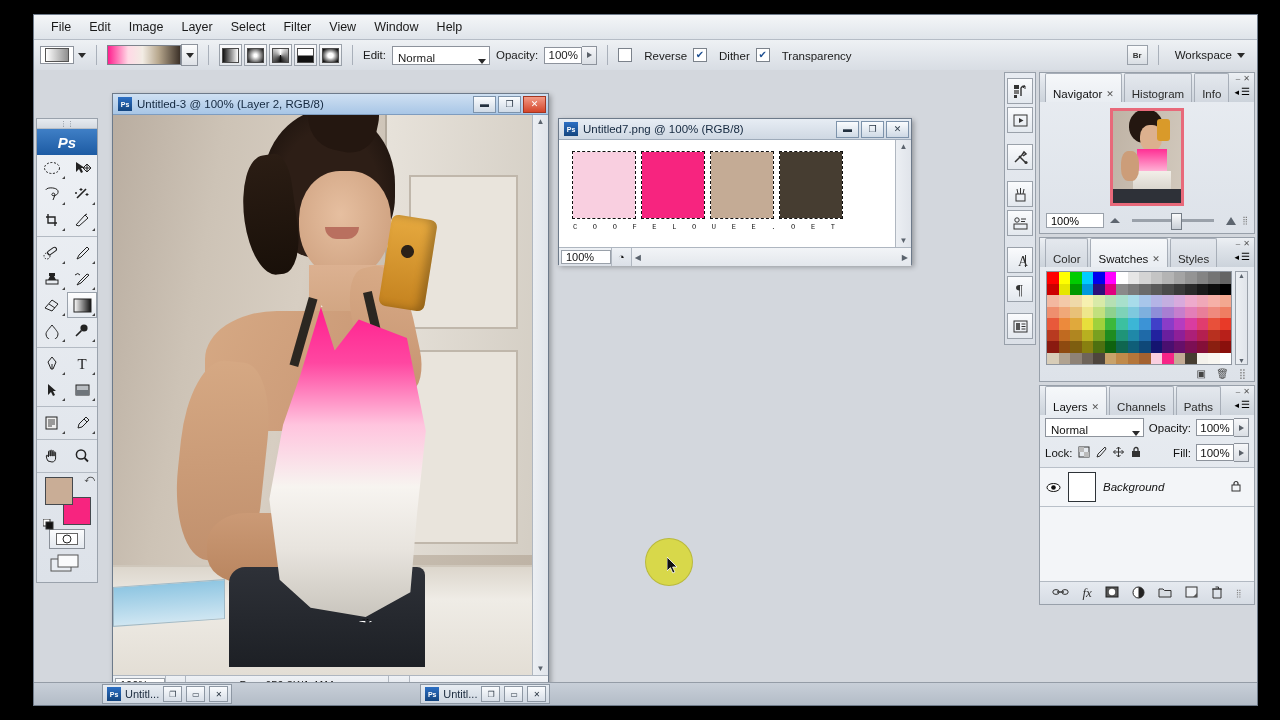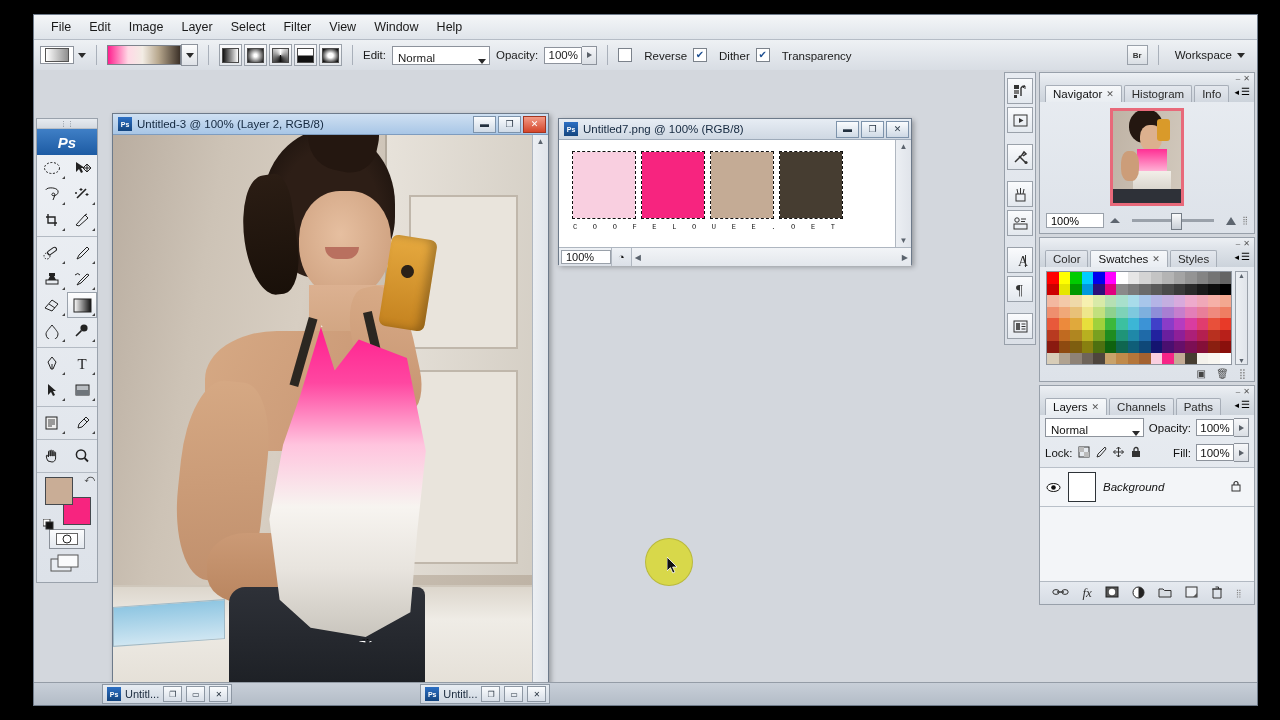--- a/index.html
+++ b/index.html
@@ -110,21 +110,21 @@
       linear-gradient(#cfc5b8,#bfb4a6);}
   .marchants{position:absolute;border:1px dashed #fff;outline:1px dashed #000;}
 
   
   .dockcol{position:absolute;right:2px;top:2px;width:216px;}
   .palette{background:linear-gradient(#e9edf2,#dde2e9);border:1px solid #98a0aa;margin-bottom:3px;}
   .p-top{height:10px;background:linear-gradient(#edf0f4,#dfe4ea);display:flex;align-items:center;
          justify-content:flex-end;gap:3px;padding-right:4px;font-size:8px;color:#555;}
   .tabs{display:flex;align-items:flex-end;height:19px;background:linear-gradient(#dfe4ea,#ccd3db);
         padding-left:5px;position:relative;}
-  .tab{font-size:11.5px;padding:2px 7px 2px;border:1px solid #a7aeb8;border-bottom:none;
+  .tab{font-size:11.5px;padding:14px 7px 2px;border:1px solid #a7aeb8;border-bottom:none;
        background:linear-gradient(#e4e8ee,#d2d8e0);color:#2a2a2a;margin-right:2px;
        display:flex;align-items:center;gap:4px;border-radius:2px 2px 0 0;}
   .tab.on{background:linear-gradient(#f6f8fa,#e9edf2);color:#111;}
   .tabx{font-size:9px;color:#555;}
   .pmenu{position:absolute;right:4px;top:3px;display:flex;align-items:center;gap:2px;}
 
   .navthumb{width:68px;height:92px;border:3px solid #e8697a;margin:6px auto 4px;position:relative;
             overflow:hidden;background:#cbbfae;}
   .navbar{display:flex;align-items:center;gap:6px;padding:3px 6px 5px;}
   .navzoom{width:58px;height:15px;background:#fff;border:1px solid #9aa1aa;display:flex;
@@ -502,21 +502,21 @@
       <div class="statusbar">
         <div class="zoomfield">100%</div>
         <div class="sb-seg">◔</div>
         <div class="hscroll">
           <span class="arw">◀</span>
           <span class="arw">▶</span>
         </div>
       </div>
     </div>
 
-    <div class="docwin" style="left:78px;top:23px;width:435px;height:599px;margin-top:20px;">
+    <div class="docwin" style="left:78px;top:23px;width:435px;height:599px;">
       <div class="titlebar">
         <div class="psicon">Ps</div>
         <div class="ttl">Untitled-3 @ 100% (Layer 2, RGB/8)</div>
         <div class="wbtns">
           <div class="wb">▬</div>
           <div class="wb">❐</div>
           <div class="wb close">✕</div>
         </div>
       </div>
 

